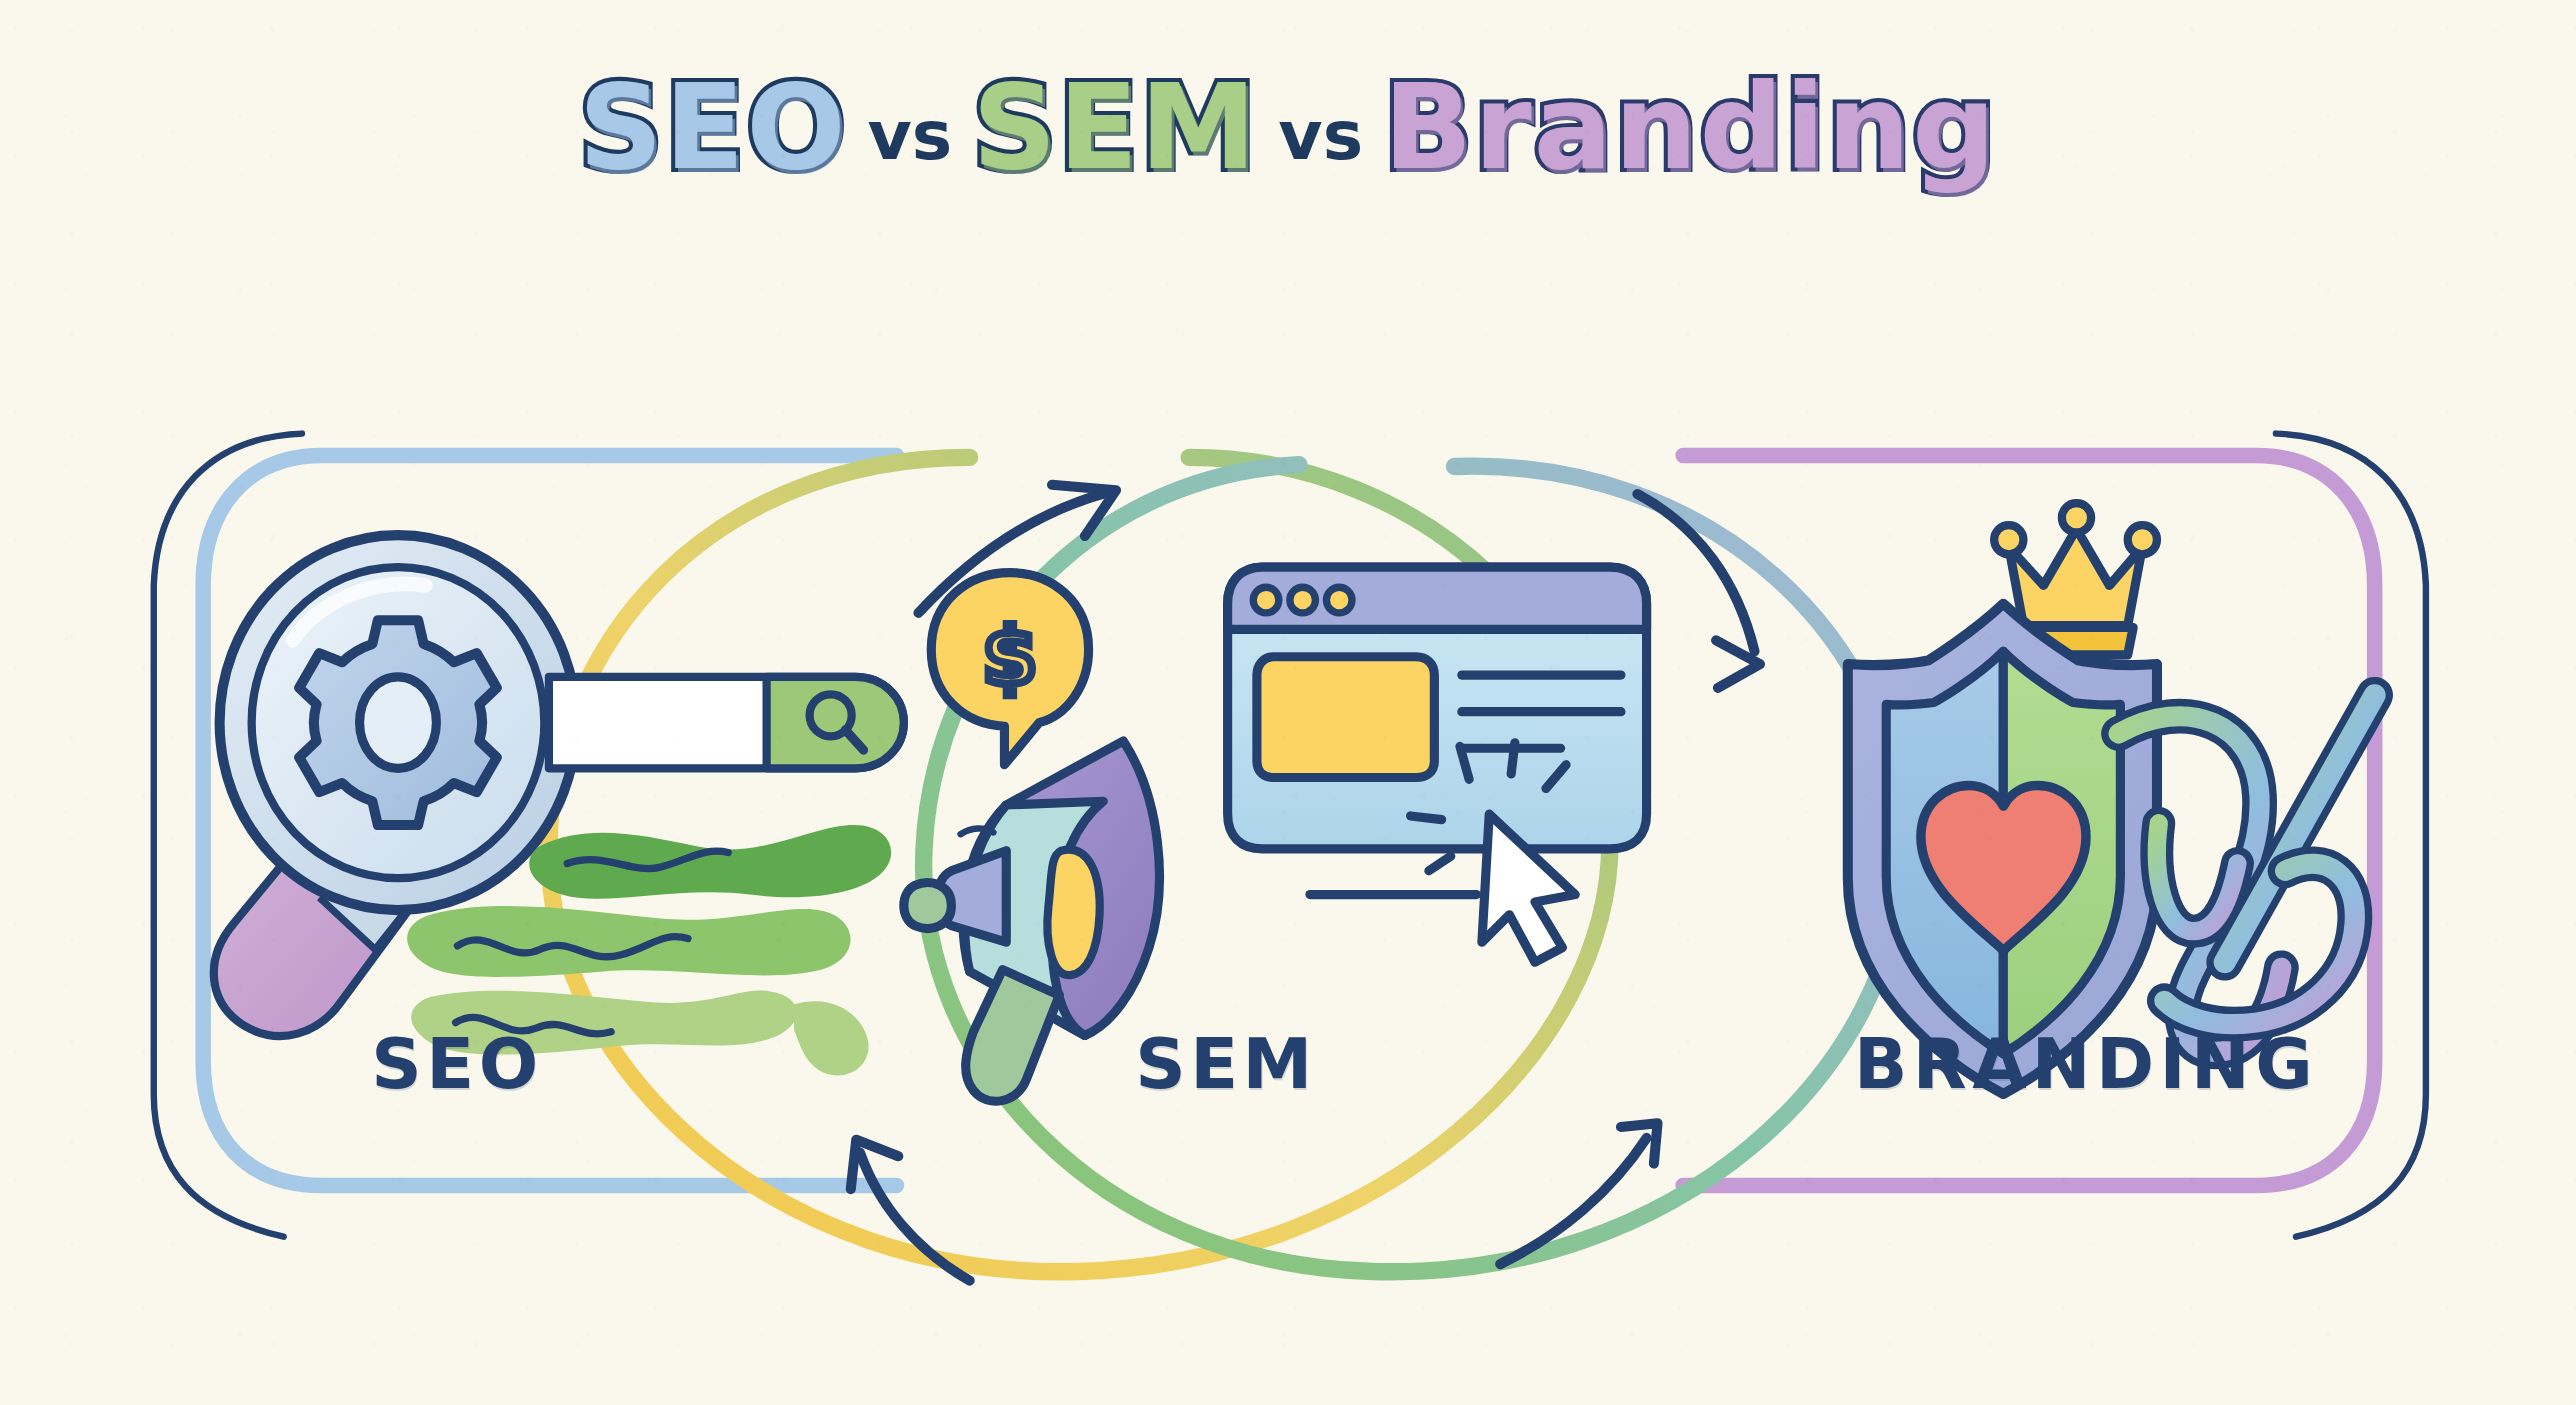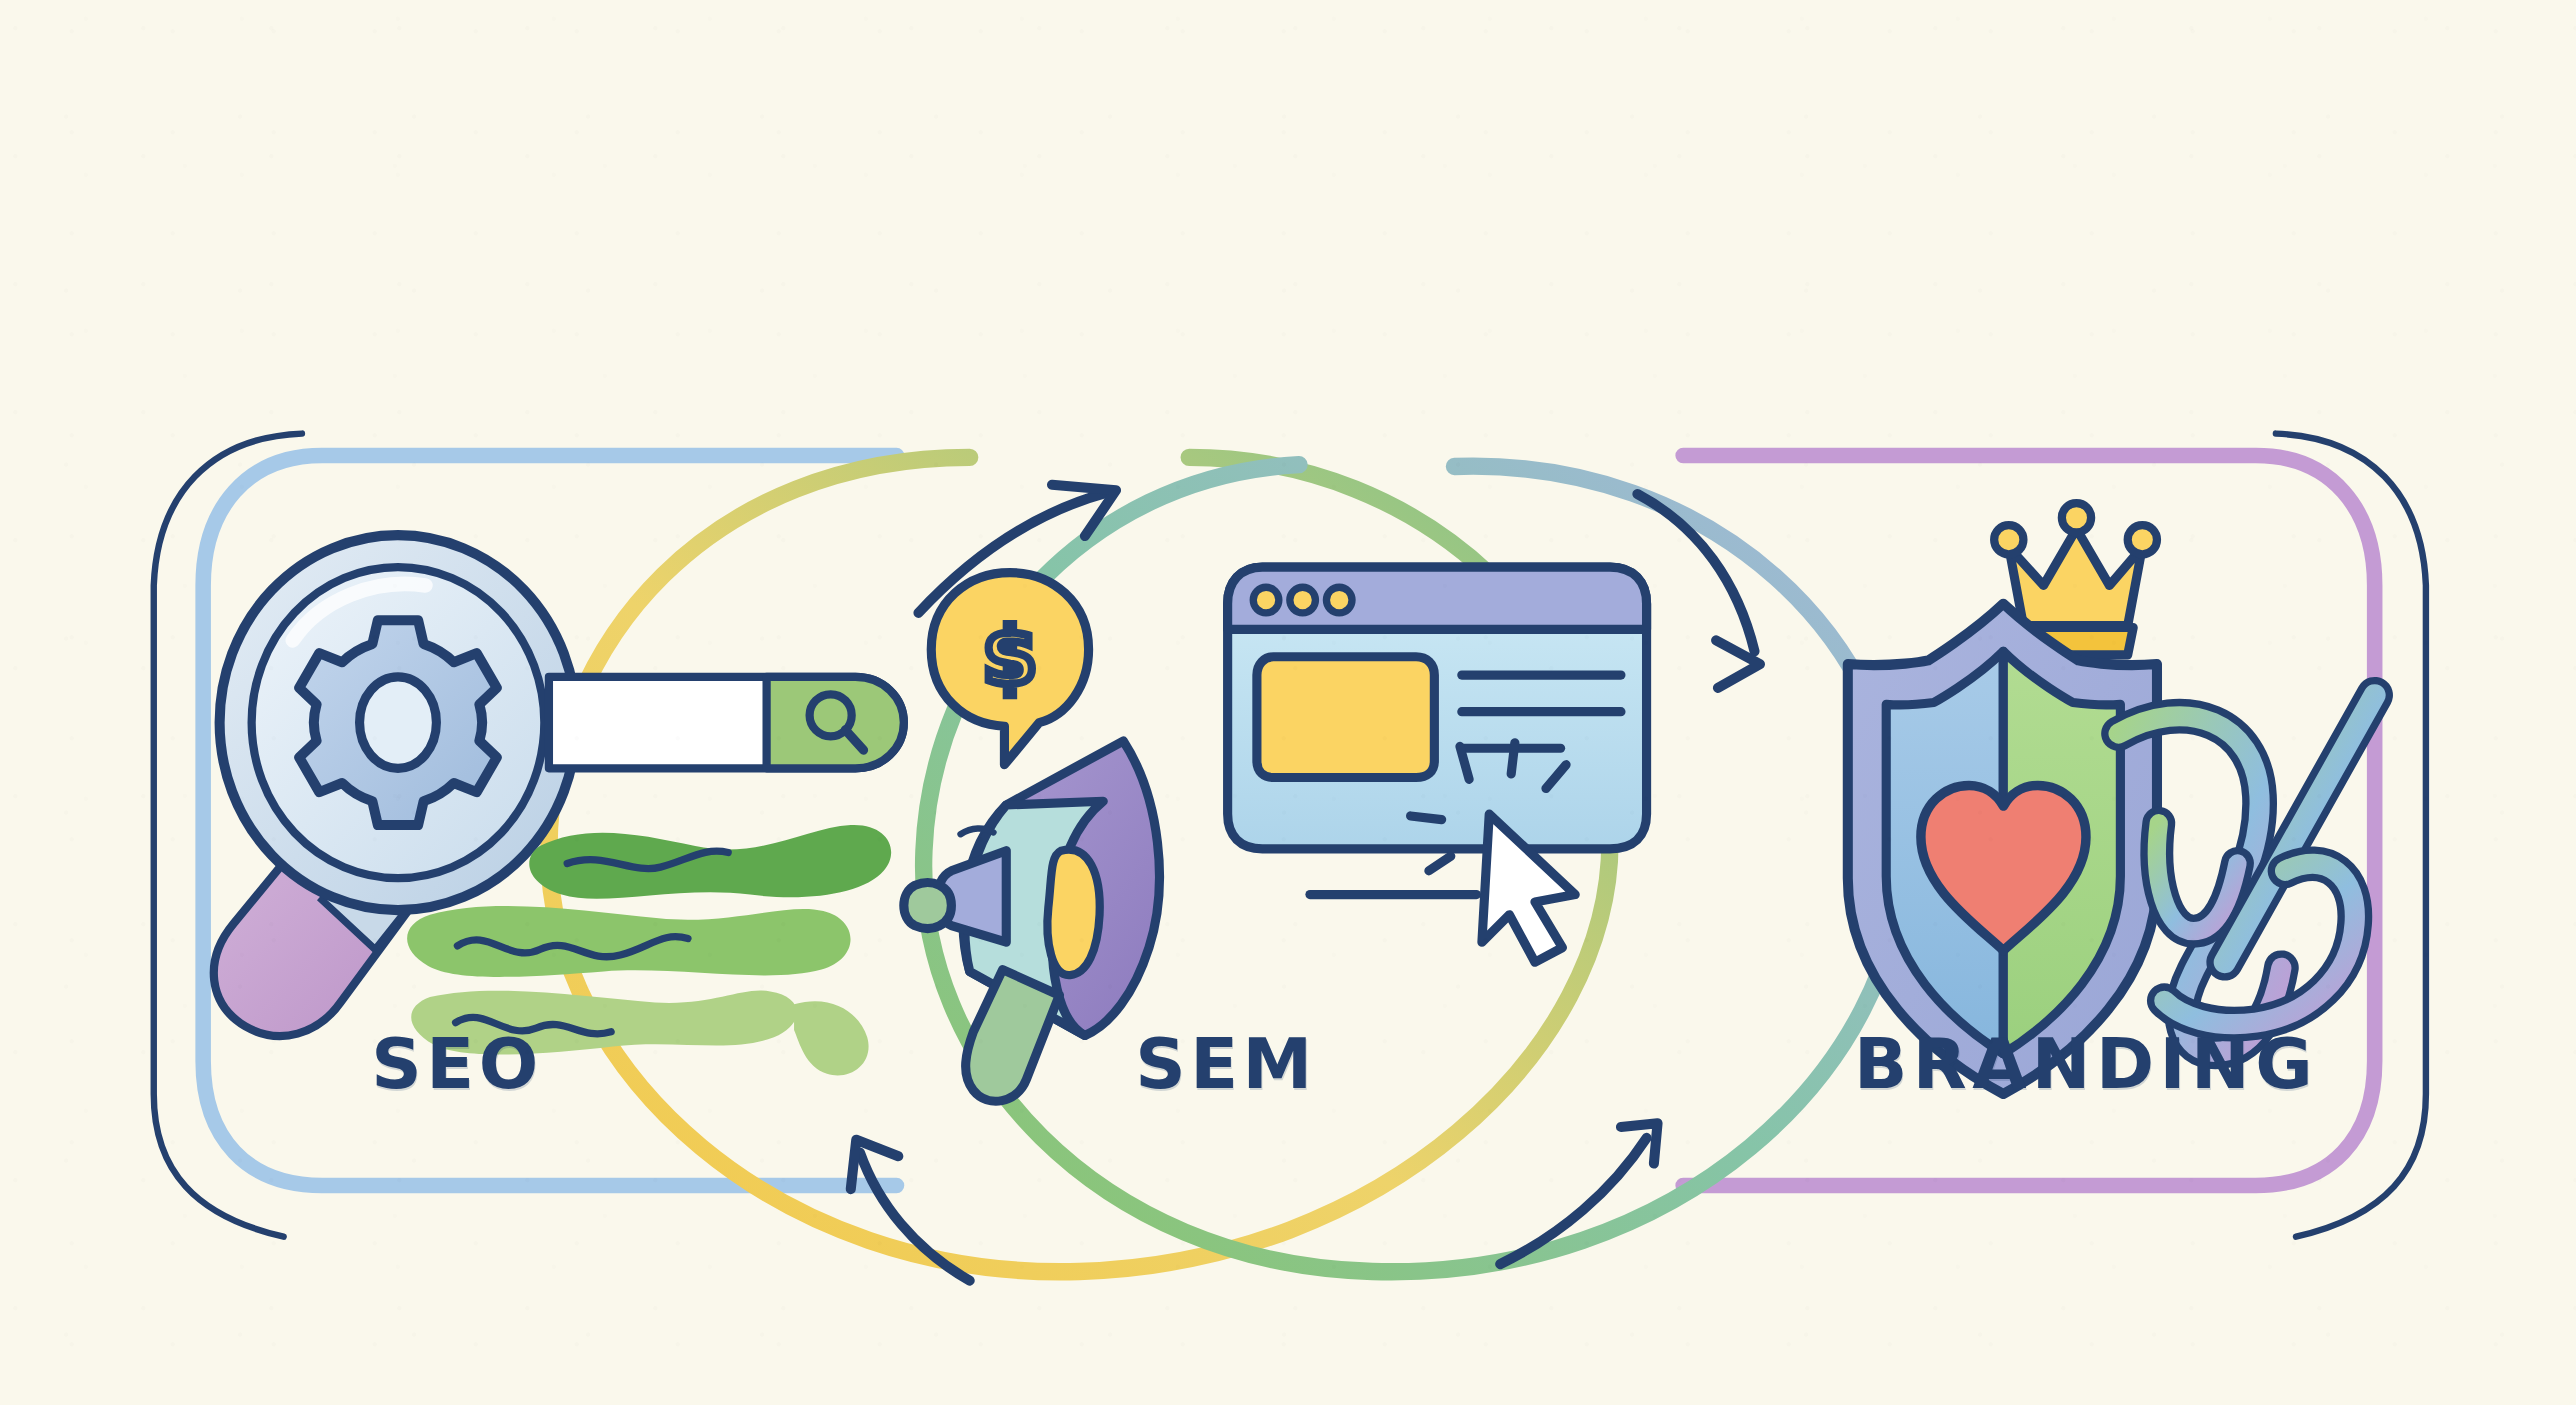--- a/index.html
+++ b/index.html
@@ -336,20 +336,23 @@
         <path d="M 1772 1232 L 1812 1228 L 1808 1272"></path>
       </g>
 
       <g>
         <path d="M 1060 1400 C 1000 1366 960 1316 940 1260"></path>
         <path d="M 930 1300 L 936 1246 L 982 1264"></path>
       </g>
     </g>
   </svg>
 
+  <div id="title">
+    <span class="tword t-seo">SEO</span><span class="t-vs">vs</span><span class="tword t-sem">SEM</span><span class="t-vs">vs</span><span class="tword t-brand">Branding</span>
+  </div>
 
   <div class="plabel" id="label-seo">SEO</div>
   <div class="plabel" id="label-sem">SEM</div>
   <div class="plabel" id="label-branding">BRANDING</div>
 
 </div>
 
 <div id="grain"></div>
 
 

